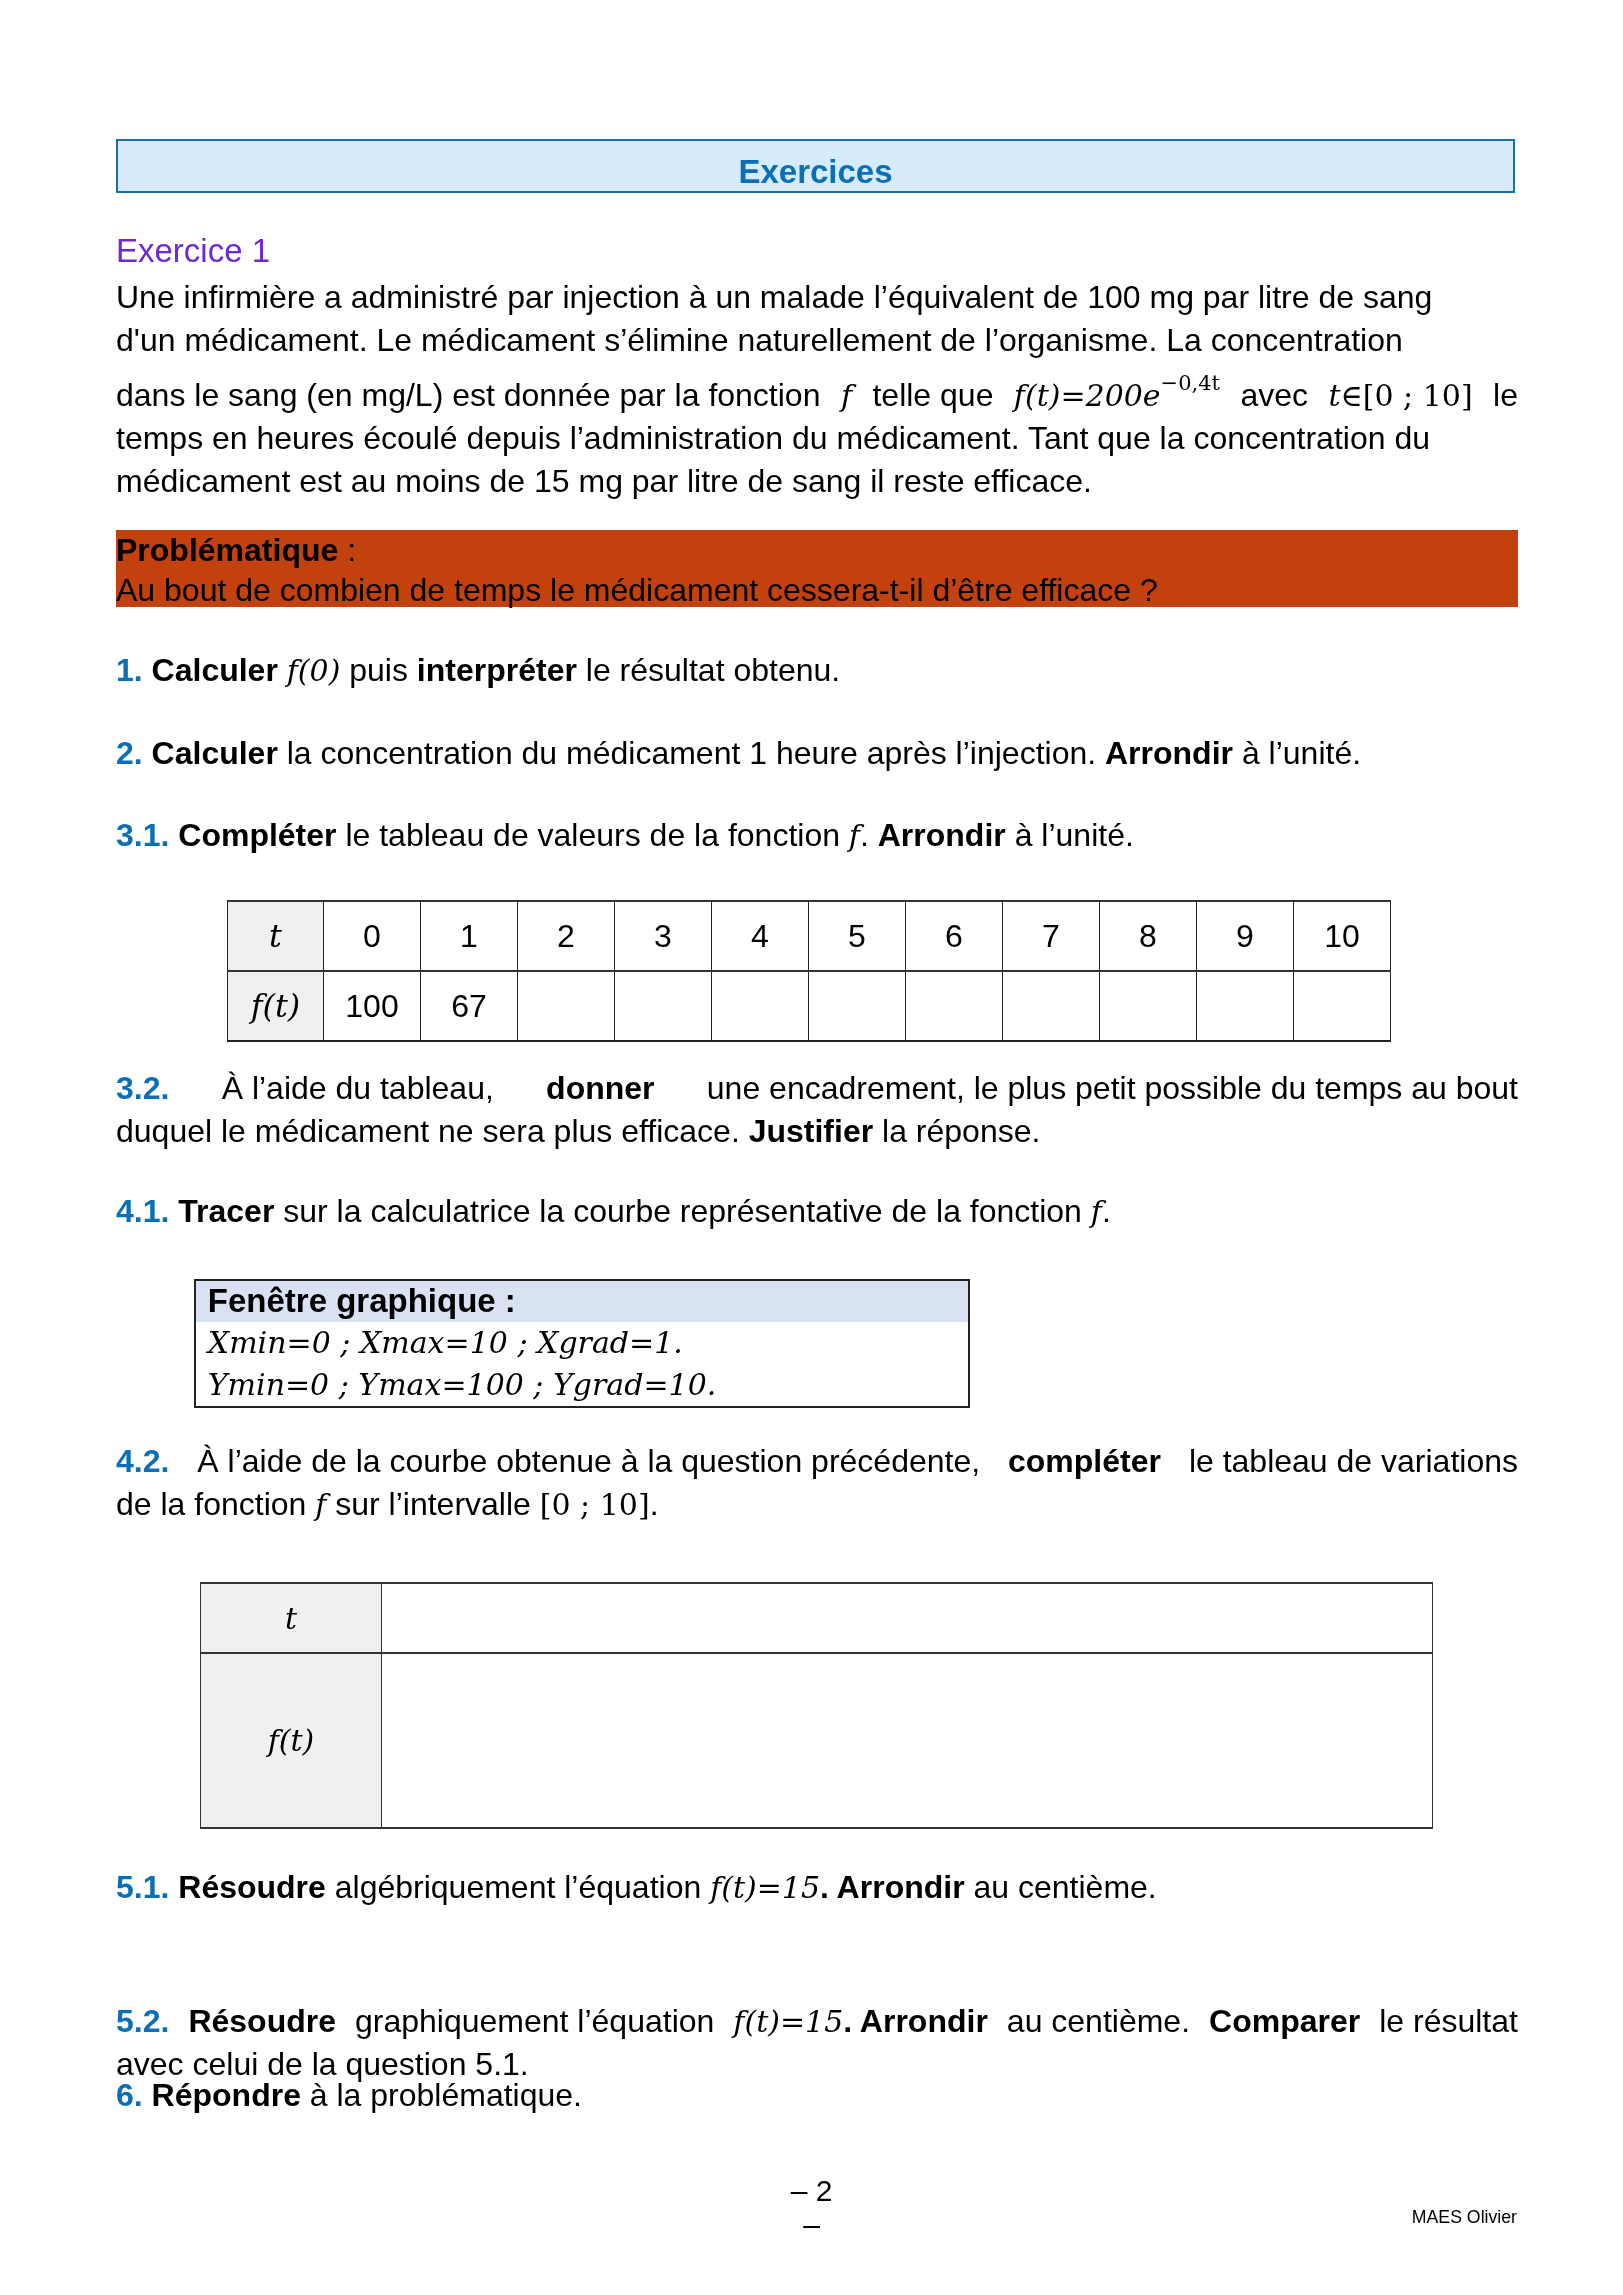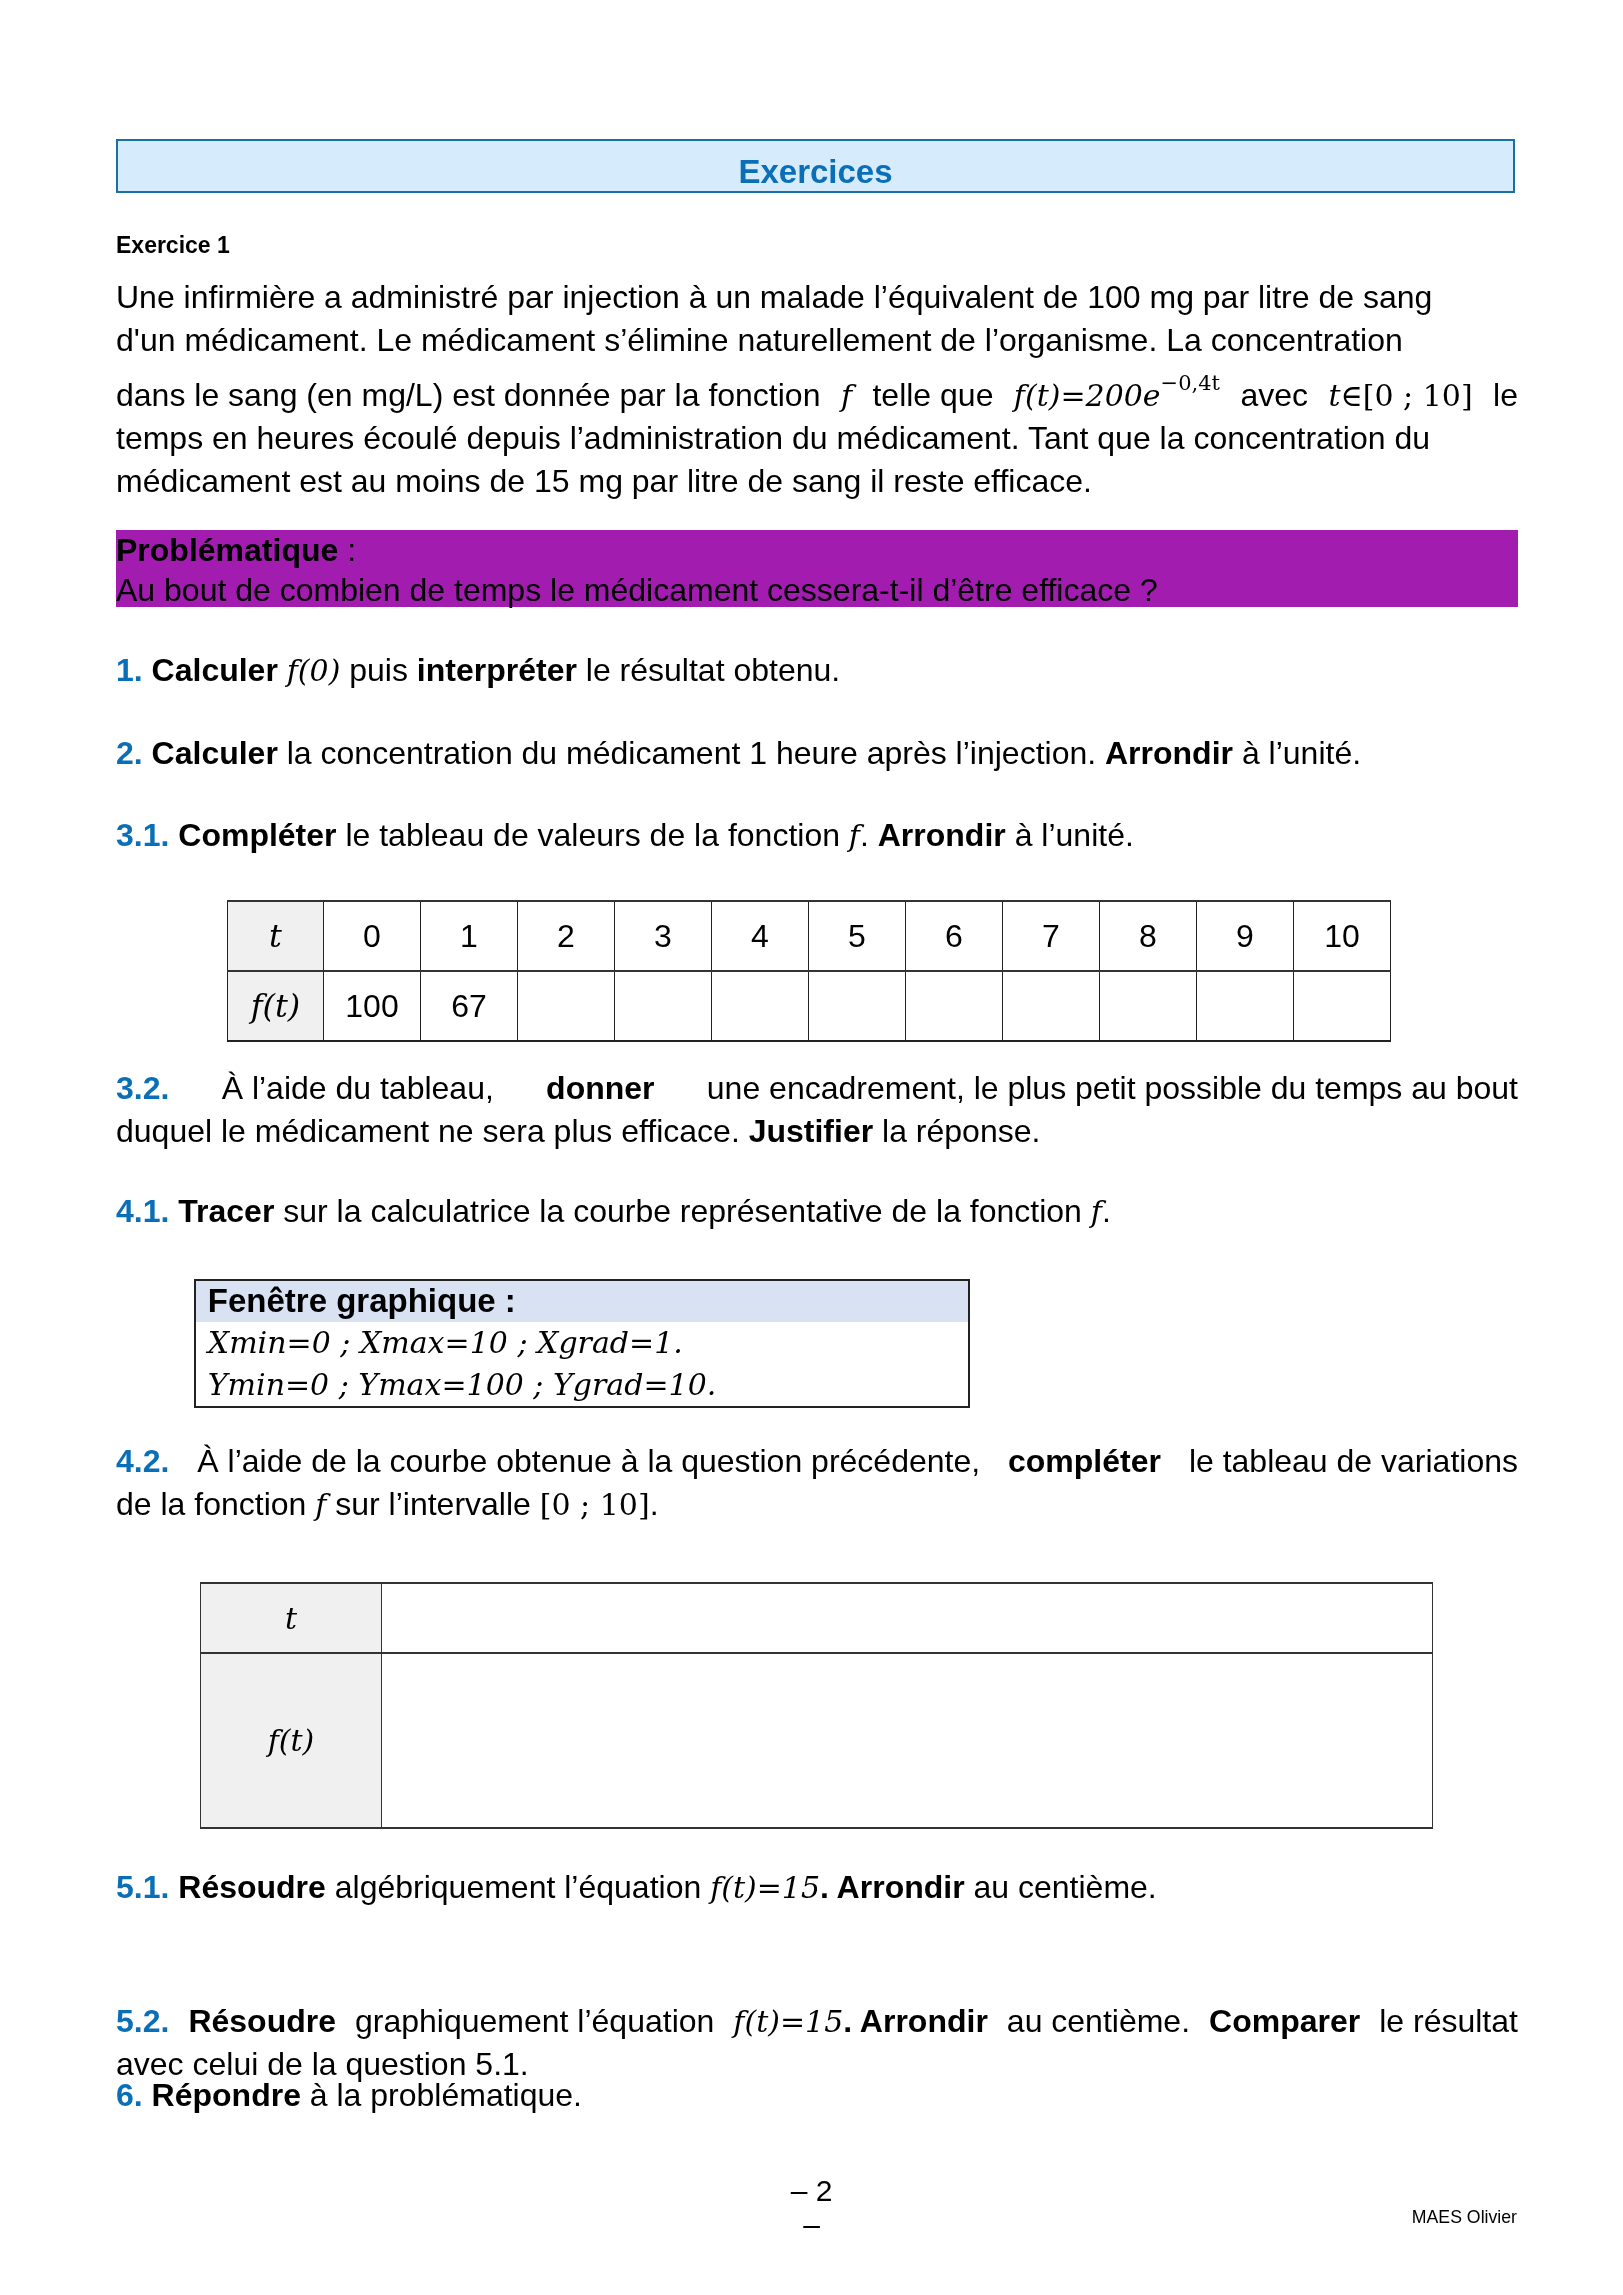--- a/index.html
+++ b/index.html
@@ -8,29 +8,29 @@
     .math { font-family: "DejaVu Serif", serif; font-style: italic; font-size: 30px; }
     .mathn { font-family: "DejaVu Serif", serif; font-style: normal; font-size: 30px; }
     .blue { color: #0b6fb8; font-weight: bold; }
     b { font-weight: bold; }
     .abs { position: absolute; }
 
     #banner { left: 116px; top: 139px; width: 1399px; height: 54px; background: #d6ecfd;
       border: 2px solid #1a6fa8; box-sizing: border-box; display: flex; align-items: flex-end; justify-content: center; }
     #banner span { color: #0b6fb8; font-weight: bold; font-size: 33px; }
 
-    #ex-title { left: 116px; top: 232px; color: #000000; font-weight: bold; font-size: 23px; }
+    #ex-title { left: 116px; top: 232px; color: #6d28d9; font-weight: normal; font-size: 33px; }
 
     .para { left: 116px; width: 1402px; line-height: 43px; text-align: justify; }
     .para .last { text-align-last: left; }
 
     #intro { top: 276px; }
     sup.exp { font-family: "DejaVu Serif", serif; font-size: 21px; vertical-align: 15.7px; }
 
-    #problem-box { left: 116px; top: 530px; width: 1402px; height: 77px; background: #a21caf; }
+    #problem-box { left: 116px; top: 530px; width: 1402px; height: 77px; background: #c2410c; }
     #problem-box div { line-height: 40px; }
 
     .q { left: 116px; width: 1402px; line-height: 43px; text-align: justify; }
 
     table { border-collapse: collapse; }
     #values-table { left: 227px; top: 900px; }
     #values-table td { border: 1.3px solid #222; width: 96px; height: 68px; text-align: center; font-size: 32px; padding: 0; }
     #values-table td.head { background: #f0f0f0; width: 95px; }
     #values-table tr:first-child td { border-top: 2.6px solid #333; }
     #values-table tr:last-child td { border-bottom: 2.6px solid #222; }

